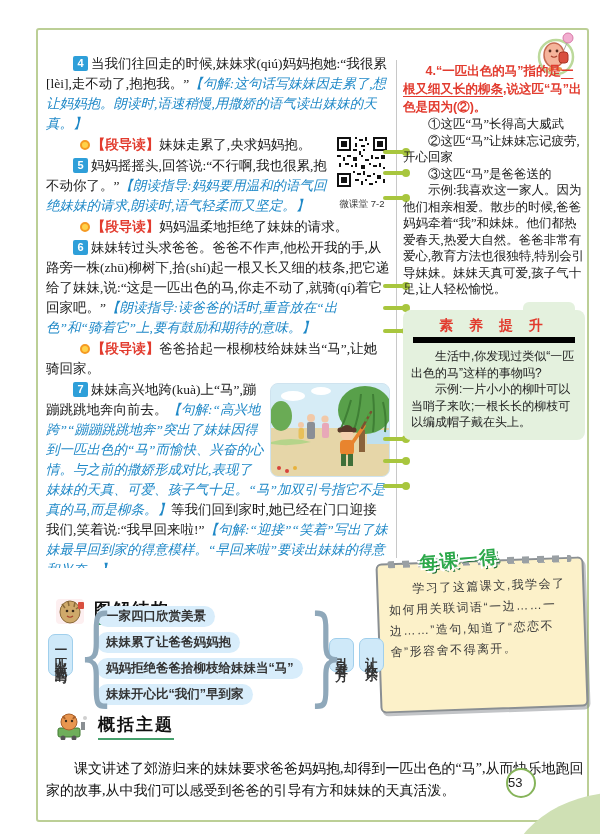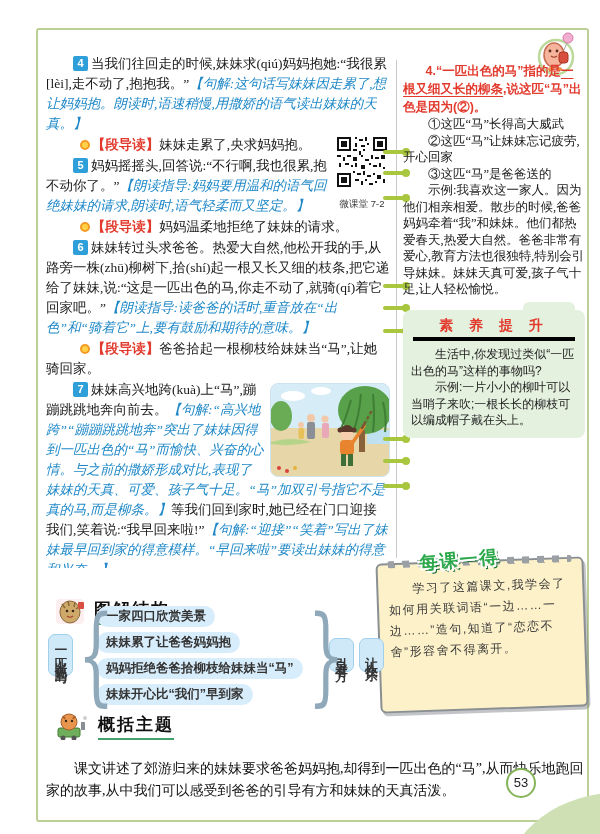--- a/index.html
+++ b/index.html
@@ -47,21 +47,21 @@
   .right-col p{margin:0;}
   .q-line{text-indent:1.8em;line-height:18px;}
   .option{text-indent:2em;}
   .answer{text-indent:2em;}
 
   .suyang{position:relative;margin-top:12px;background:#e4f1de;border-radius:8px;padding:7px 8px 9px;
           font-family:"Liberation Sans",sans-serif;font-size:12px;line-height:16.5px;color:#222;}
   .suyang::before{content:"";position:absolute;top:-8px;right:10px;width:52px;height:14px;
                   background:#e4f1de;border-radius:6px 6px 0 0;}
   .suyang-title{text-align:center;color:#e23b2e;font-weight:bold;font-size:14px;letter-spacing:6px;
-                border-bottom:4px solid #000000;padding-bottom:4px;margin:0 2px 5px;}
+                border-bottom:6px solid #000000;padding-bottom:4px;margin:0 2px 5px;}
   .suyang p{text-indent:2em;margin:0;}
 
   
   .notepad{position:absolute;left:378px;top:560px;width:204px;height:146px;background:#fcf1c9;
            border:2px solid #8a8f93;border-radius:6px;transform:rotate(-2deg);
            box-shadow:2px 3px 0 rgba(120,125,130,.45);}
   .notepad::before{content:"";position:absolute;top:-4px;left:10px;right:10px;height:7px;
            background:repeating-linear-gradient(90deg,#9aa0a4 0 7px,transparent 7px 15px);border-radius:2px;}
   .notepad-title{position:absolute;top:-15px;left:42px;transform:rotate(-3deg);
            font-family:"Liberation Sans",sans-serif;font-weight:bold;font-size:18px;letter-spacing:2px;
@@ -82,21 +82,21 @@
          text-align:center;font-family:"DejaVu Serif",serif;flex:none;}
   .rows{display:flex;flex-direction:column;gap:5px;flex:none;}
   .drow{display:flex;background:#d8edfb;border-radius:11px;padding:2px 9px;width:max-content;
         font-size:12.5px;font-weight:bold;color:#333;font-family:"Liberation Sans",sans-serif;text-align:center;}
   .results{display:flex;gap:5px;margin-left:2px;}
 
   .theme-text{position:absolute;left:46px;top:744px;width:540px;font-size:14px;line-height:22px;
               text-indent:2em;color:#111;}
 
   .page-num{position:absolute;left:506px;top:768px;width:26px;height:26px;border-radius:50%;
-            border:2.5px solid #86b45a;background:#fff;text-align:center;line-height:26px;
+            border:2.5px solid #86b45a;background:#fff;line-height:26px;
             font-size:13px;font-family:"Liberation Sans",sans-serif;color:#222;z-index:3;}
   .corner-blob{position:absolute;left:508px;top:792px;width:230px;height:170px;border-radius:50%;
             background:#cfe0b4;z-index:2;}
 </style>
 </head>
 <body>
 
 <div class="page">
   <div class="frame"></div>
 
@@ -172,21 +172,21 @@
             <rect x="19" y="22" width="1" height="1"></rect>
             <rect x="23" y="21" width="1" height="2"></rect>
         </g>
       </svg>
       <div class="qr-caption">微课堂 7-2</div>
     </div>
 
     <p class="duandu"><span class="seg-sun"></span><span class="seg-r">【段导读】</span><span class="seg-t">妹妹走累了,央求妈妈抱。</span></p>
     <p class="para"><span class="seg-badge">5</span><span class="seg-t">妈妈摇摇头,回答说:“不行啊,我也很累,抱不动你了。”</span><span class="seg-a">【朗读指导:妈妈要用温和的语气回绝妹妹的请求,朗读时,语气轻柔而又坚定。】</span></p>
     <p class="duandu"><span class="seg-sun"></span><span class="seg-r">【段导读】</span><span class="seg-t">妈妈温柔地拒绝了妹妹的请求。</span></p>
-    <p class="para"><span class="seg-badge">6</span><span class="seg-t">妹妹转过头求爸爸。热爱大自然,他松开我的手,从路旁一株(zhū)柳树下,拾(shí)起一根又长又细的枝条,把它递给了妹妹,说:“这是一匹出色的马,你走不动了,就骑(qí)着它回家吧。”</span><span class="seg-a">【朗读指导:读爸爸的话时,重音放在“出色”和“骑着它”上,要有鼓励和期待的意味。】</span></p>
+    <p class="para"><span class="seg-badge">6</span><span class="seg-t">妹妹转过头求爸爸。爸爸不作声,他松开我的手,从路旁一株(zhū)柳树下,拾(shí)起一根又长又细的枝条,把它递给了妹妹,说:“这是一匹出色的马,你走不动了,就骑(qí)着它回家吧。”</span><span class="seg-a">【朗读指导:读爸爸的话时,重音放在“出色”和“骑着它”上,要有鼓励和期待的意味。】</span></p>
     <p class="duandu"><span class="seg-sun"></span><span class="seg-r">【段导读】</span><span class="seg-t">爸爸拾起一根柳枝给妹妹当“马”,让她骑回家。</span></p>
 
     <div class="illus-float">
       <svg width="118" height="92" viewBox="0 0 118 92">
         <rect width="118" height="92" fill="#d6ecf6"></rect>
         <ellipse cx="22" cy="12" rx="12" ry="5" fill="#fff"></ellipse>
         <ellipse cx="50" cy="7" rx="10" ry="4" fill="#fff"></ellipse>
         <rect x="0" y="44" width="118" height="48" fill="#e6d6a8"></rect>
         <rect x="96" y="46" width="22" height="14" fill="#bfe0ef"></rect>
         <ellipse cx="10" cy="32" rx="11" ry="15" fill="#6aab55"></ellipse>

